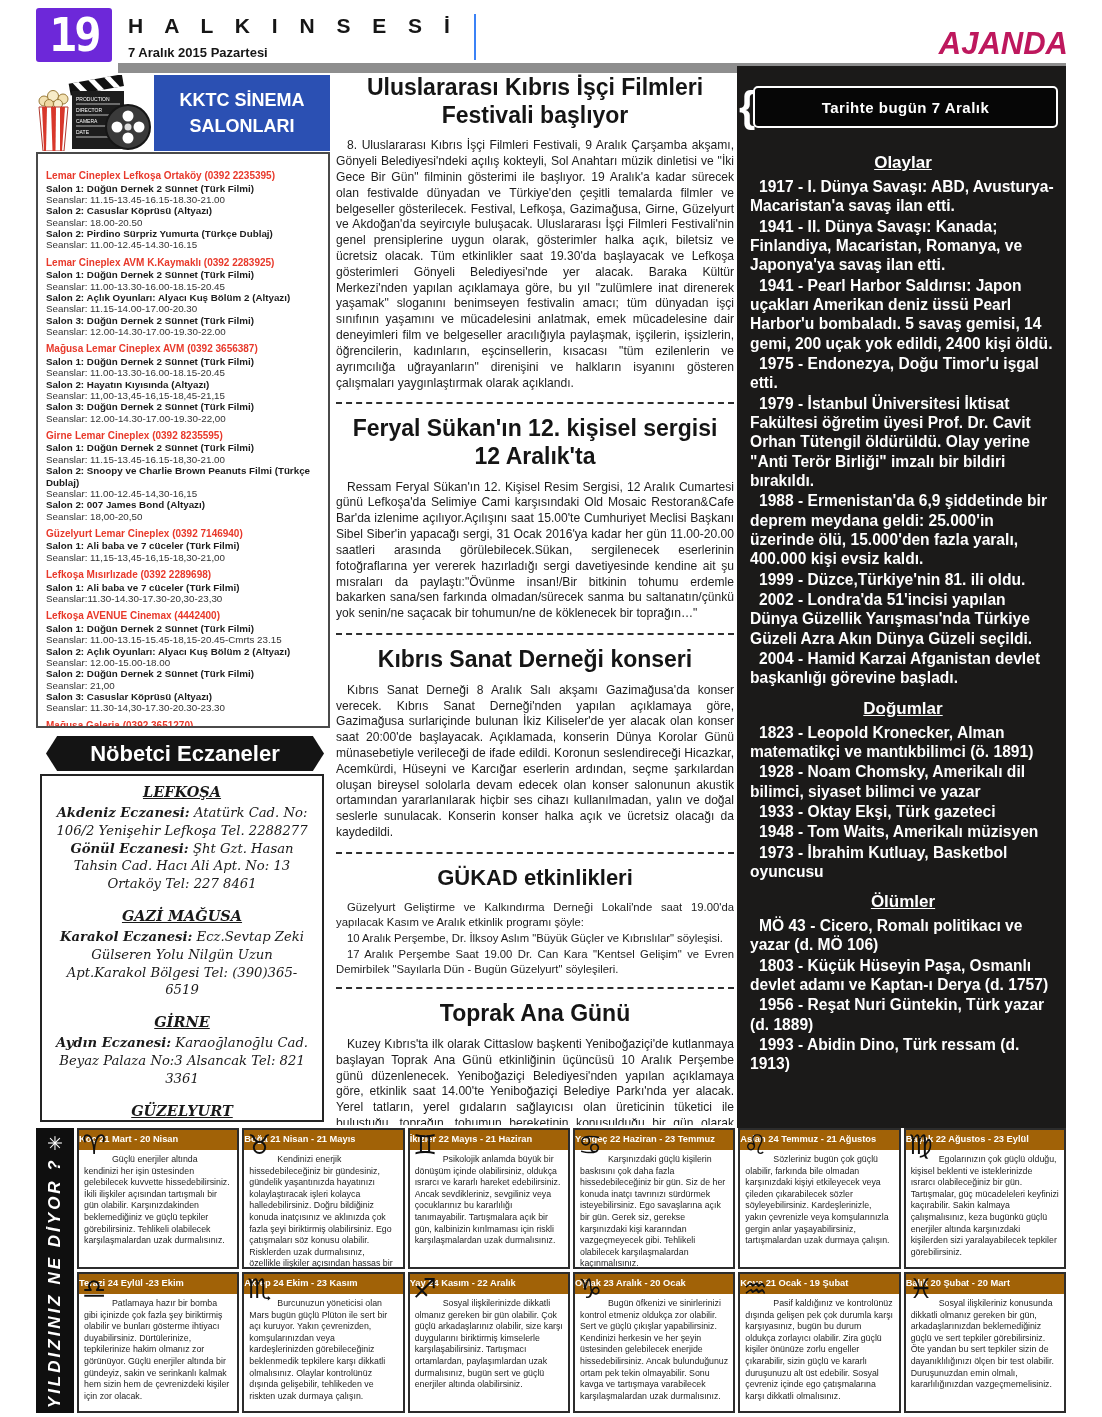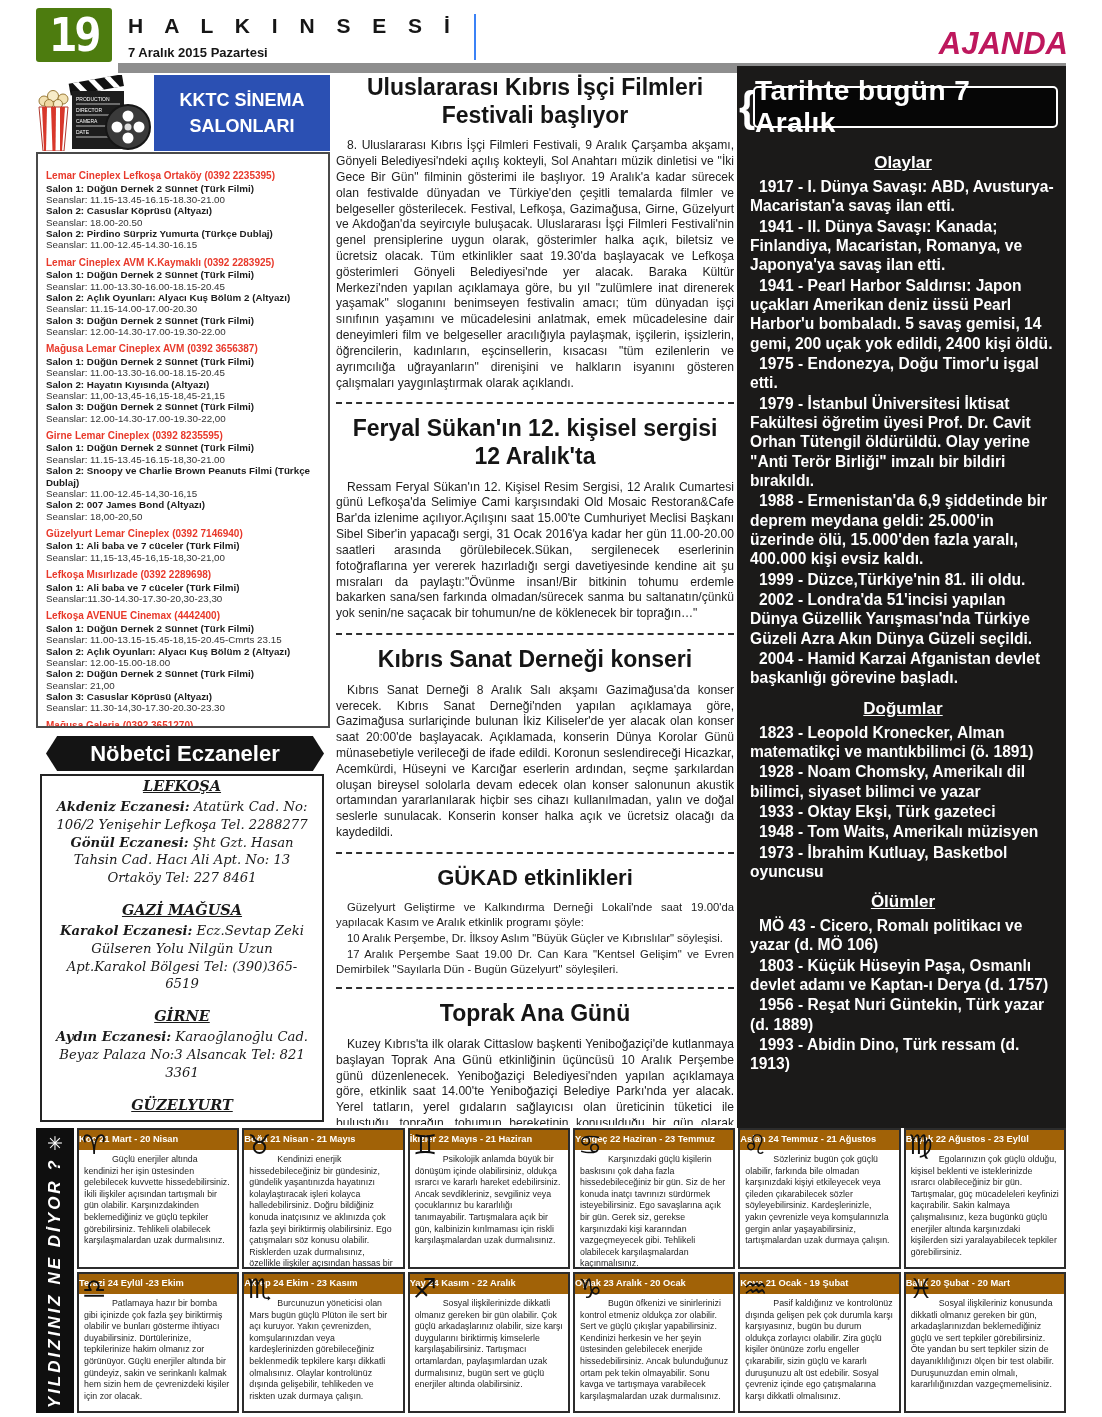--- a/index.html
+++ b/index.html
@@ -1,21 +1,21 @@
 <!DOCTYPE html>
 <html lang="tr"><head>
 <meta charset="utf-8">
 <style>
   * { box-sizing: border-box; margin: 0; padding: 0; }
   html,body { background:#e8e8e8; }
   body { font-family:"Liberation Sans", sans-serif; }
   .page { position:relative; width:1102px; height:1417px; background:#fff; overflow:hidden; margin:0 auto; color:#111; }
 
   
-  .pagenum { position:absolute; left:36px; top:8px; width:76px; height:54px; background:#4d7c0f;
+  .pagenum { position:absolute; left:36px; top:8px; width:76px; height:54px; background:#6d28d9;
              color:#fff; font-family:"DejaVu Sans Mono", monospace; font-weight:bold; font-size:46px;
              display:flex; align-items:center; justify-content:center; border-radius:3px; letter-spacing:-3px; }
   .mast-block { position:absolute; left:128px; top:14px; padding-right:16px; border-right:2px solid #3b82f6; }
   .mast-title { font-size:21px; font-weight:bold; letter-spacing:8px; color:#161616; }
   .mast-date  { font-size:13px; font-weight:bold; margin-top:7px; color:#161616; }
   .section-name { position:absolute; right:34px; top:26px; font-size:31px; font-style:italic; font-weight:800; color:#be185d; }
   .graybar { position:absolute; left:118px; right:36px; top:63px; height:10px; background:#8e8e8e; }
 
   
   .cinema-head { position:absolute; left:36px; top:75px; width:294px; height:76px; display:flex; }
@@ -29,41 +29,41 @@
   .venue { margin-bottom:6px; }
   .venue-name { color:#e8392b; font-weight:bold; font-size:10px; line-height:1.25; }
   .film-salon { font-weight:bold; font-size:9.8px; line-height:1.16; color:#1c1c1c; }
   .film-times { font-size:9.8px; line-height:1.16; color:#333; }
 
   
   .ecz-ribbon { position:absolute; left:46px; top:736px; width:278px; height:35px; background:#141414;
                 color:#fff; font-weight:800; font-size:22px; display:flex; align-items:center; justify-content:center;
                 clip-path:polygon(0 50%, 4% 0, 96% 0, 100% 50%, 96% 100%, 4% 100%); }
   .ecz-box { position:absolute; left:40px; top:774px; width:284px; height:348px; border:2px solid #242424;
-             padding:0 9px; text-align:center; font-family:"DejaVu Serif", serif; font-style:italic;
+             padding:6px 9px; text-align:center; font-family:"DejaVu Serif", serif; font-style:italic;
              font-size:13.2px; line-height:1.34; overflow:hidden; color:#1a1a1a; }
   .ecz-city { font-weight:bold; text-decoration:underline; font-size:14.5px; margin:13px 0 3px; }
   .ecz-group:first-of-type .ecz-city { margin-top:0; }
   .ecz-entry { margin:0; }
   .ecz-name { font-weight:bold; }
 
   
   .articles { position:absolute; left:336px; top:74px; width:398px; height:1051px; overflow:hidden; }
   .article-title { text-align:center; font-size:23px; font-weight:800; line-height:1.2; margin:0 6px 9px; color:#151515; }
   .article-par { text-align:justify; font-size:12.1px; line-height:1.31; color:#1d1d1d; text-indent:11px; margin-bottom:1px; }
   .article + .article { border-top:2px dashed #2e2e2e; margin-top:11px; padding-top:11px; }
   .articles article:nth-of-type(4) .article-par { font-size:11.3px; }
   .articles article:nth-of-type(4) .article-title { font-size:22px; }
 
   
   .history { position:absolute; left:737px; top:66px; width:329px; height:1062px; background:#1b1a19; color:#fff; }
   .hist-brace { position:absolute; left:2px; top:20px; font-size:42px; color:#fff; font-weight:bold; line-height:1; }
   .history-label { position:absolute; top:20px; left:16px; right:8px; height:42px; background:#060606;
                    border:2px solid #fff; border-radius:5px; display:flex; align-items:center; justify-content:center;
-                   font-weight:800; font-size:28px; letter-spacing:0.5px; }
+                   font-weight:800; font-size:15px; letter-spacing:0.5px; }
   .history-body { position:absolute; top:76px; left:13px; right:10px; bottom:6px; overflow:hidden; }
   .hist-heading { text-align:center; text-decoration:underline; font-size:17px; font-weight:800; margin:11px 0 4px; }
   .hist-item { font-weight:700; font-size:15.6px; line-height:1.24; text-indent:9px; margin-bottom:1px; }
 
   
   .horoscope { position:absolute; left:36px; top:1128px; width:1030px; height:285px; display:flex; }
   .horo-sidebar { width:38px; background:#0f0f0f; color:#fff; display:flex; flex-direction:column; align-items:center; padding:5px 0; flex:none; }
   .horo-star { font-size:19px; line-height:1.2; }
   .horo-sidebar-text { flex:1; writing-mode:vertical-rl; transform:rotate(180deg); font-weight:800; font-style:italic;
                        font-size:17px; letter-spacing:3px; display:flex; align-items:center; white-space:nowrap; }

